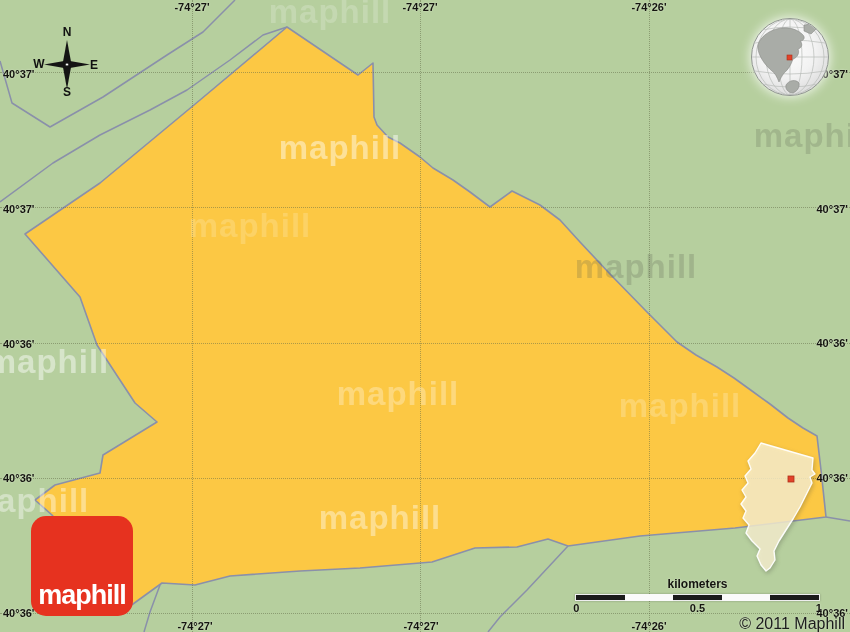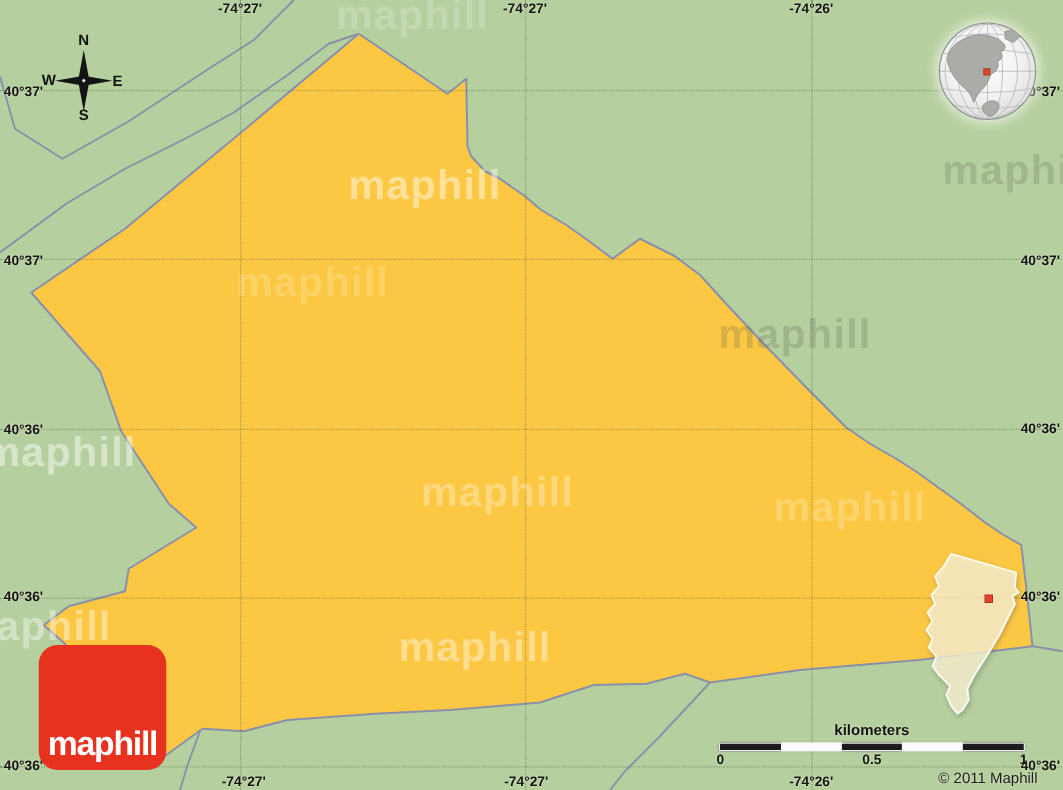--- a/index.html
+++ b/index.html
@@ -53,21 +53,21 @@
     position:absolute;left:0;top:17px;width:243px;height:5px;
     border:1px solid rgba(250,250,250,.95);box-shadow:0 0 2px rgba(40,40,40,.4);
     background:linear-gradient(90deg,#1b1b1b 0 20%,#fafafa 20% 40%,#1b1b1b 40% 60%,#fafafa 60% 80%,#1b1b1b 80% 100%);
   }
   .scalebar .ticks{position:absolute;left:0;top:25px;width:245px;height:12px;}
   .scalebar .ticks span{
     position:absolute;font-size:11px;font-weight:bold;color:#14140f;
     text-shadow:0 0 2px rgba(255,255,255,.5);
   }
   .copyright{
-    position:absolute;right:20px;top:615px;z-index:35;font-size:12px;color:#1c1c1c;
+    position:absolute;right:5px;top:615px;z-index:35;font-size:16px;color:#1c1c1c;
     text-shadow:0 0 2px rgba(255,255,255,.5);
   }
 </style>
 </head>
 <body>
 
 <div class="stage">
 
   <svg class="layer" width="850" height="632" viewBox="0 0 850 632">
     <g fill="none" stroke="#8a90aa" stroke-width="1.5" stroke-linejoin="round">

